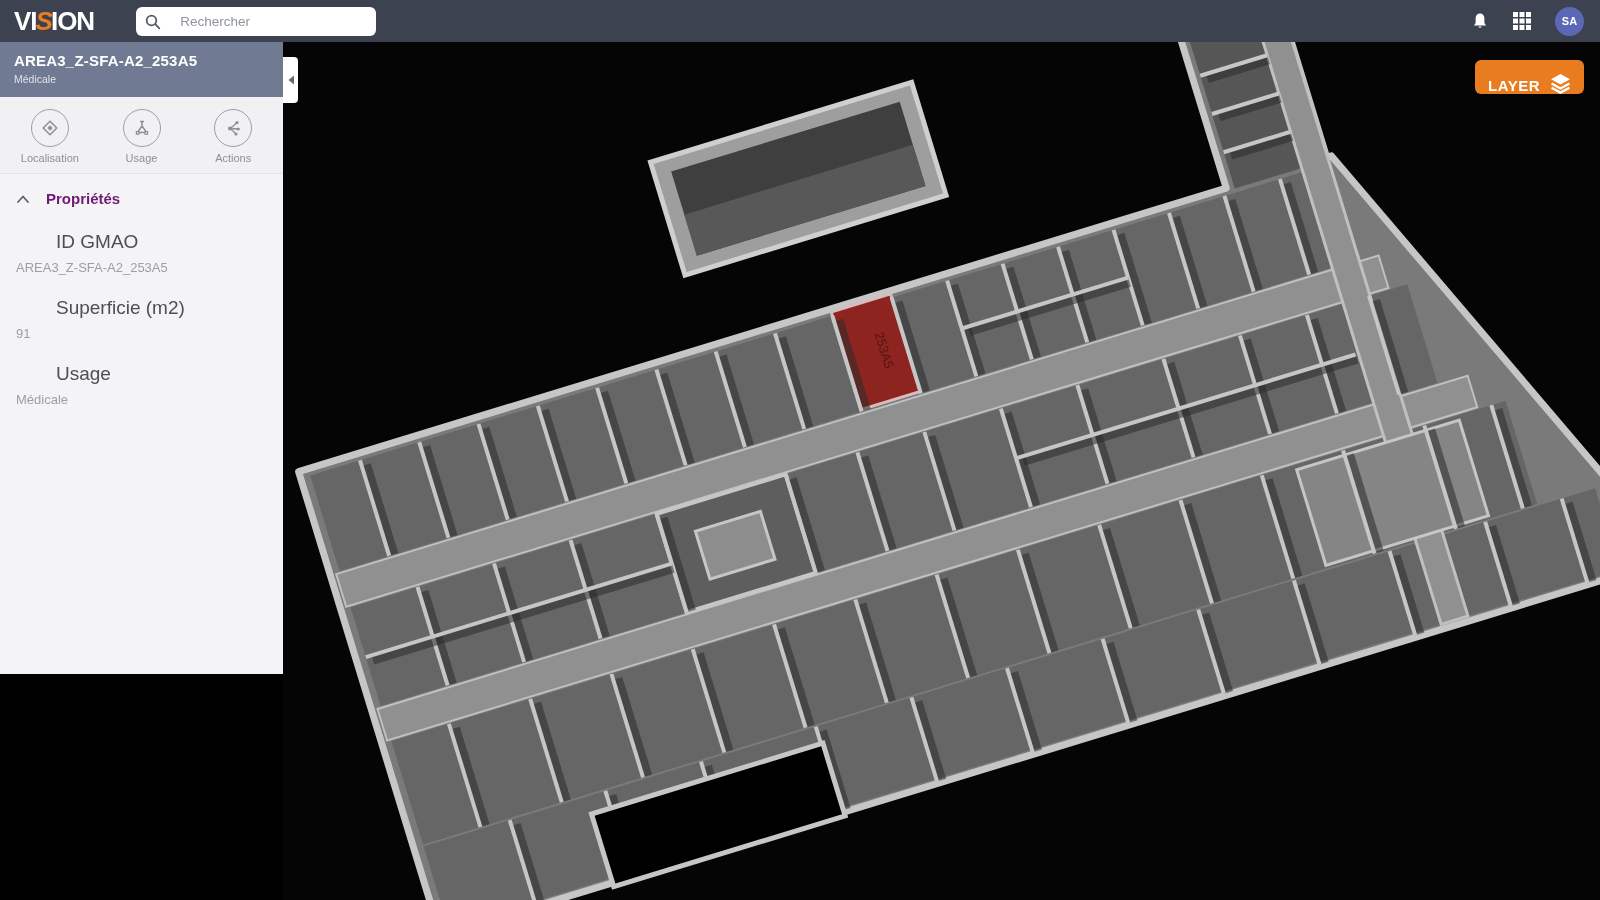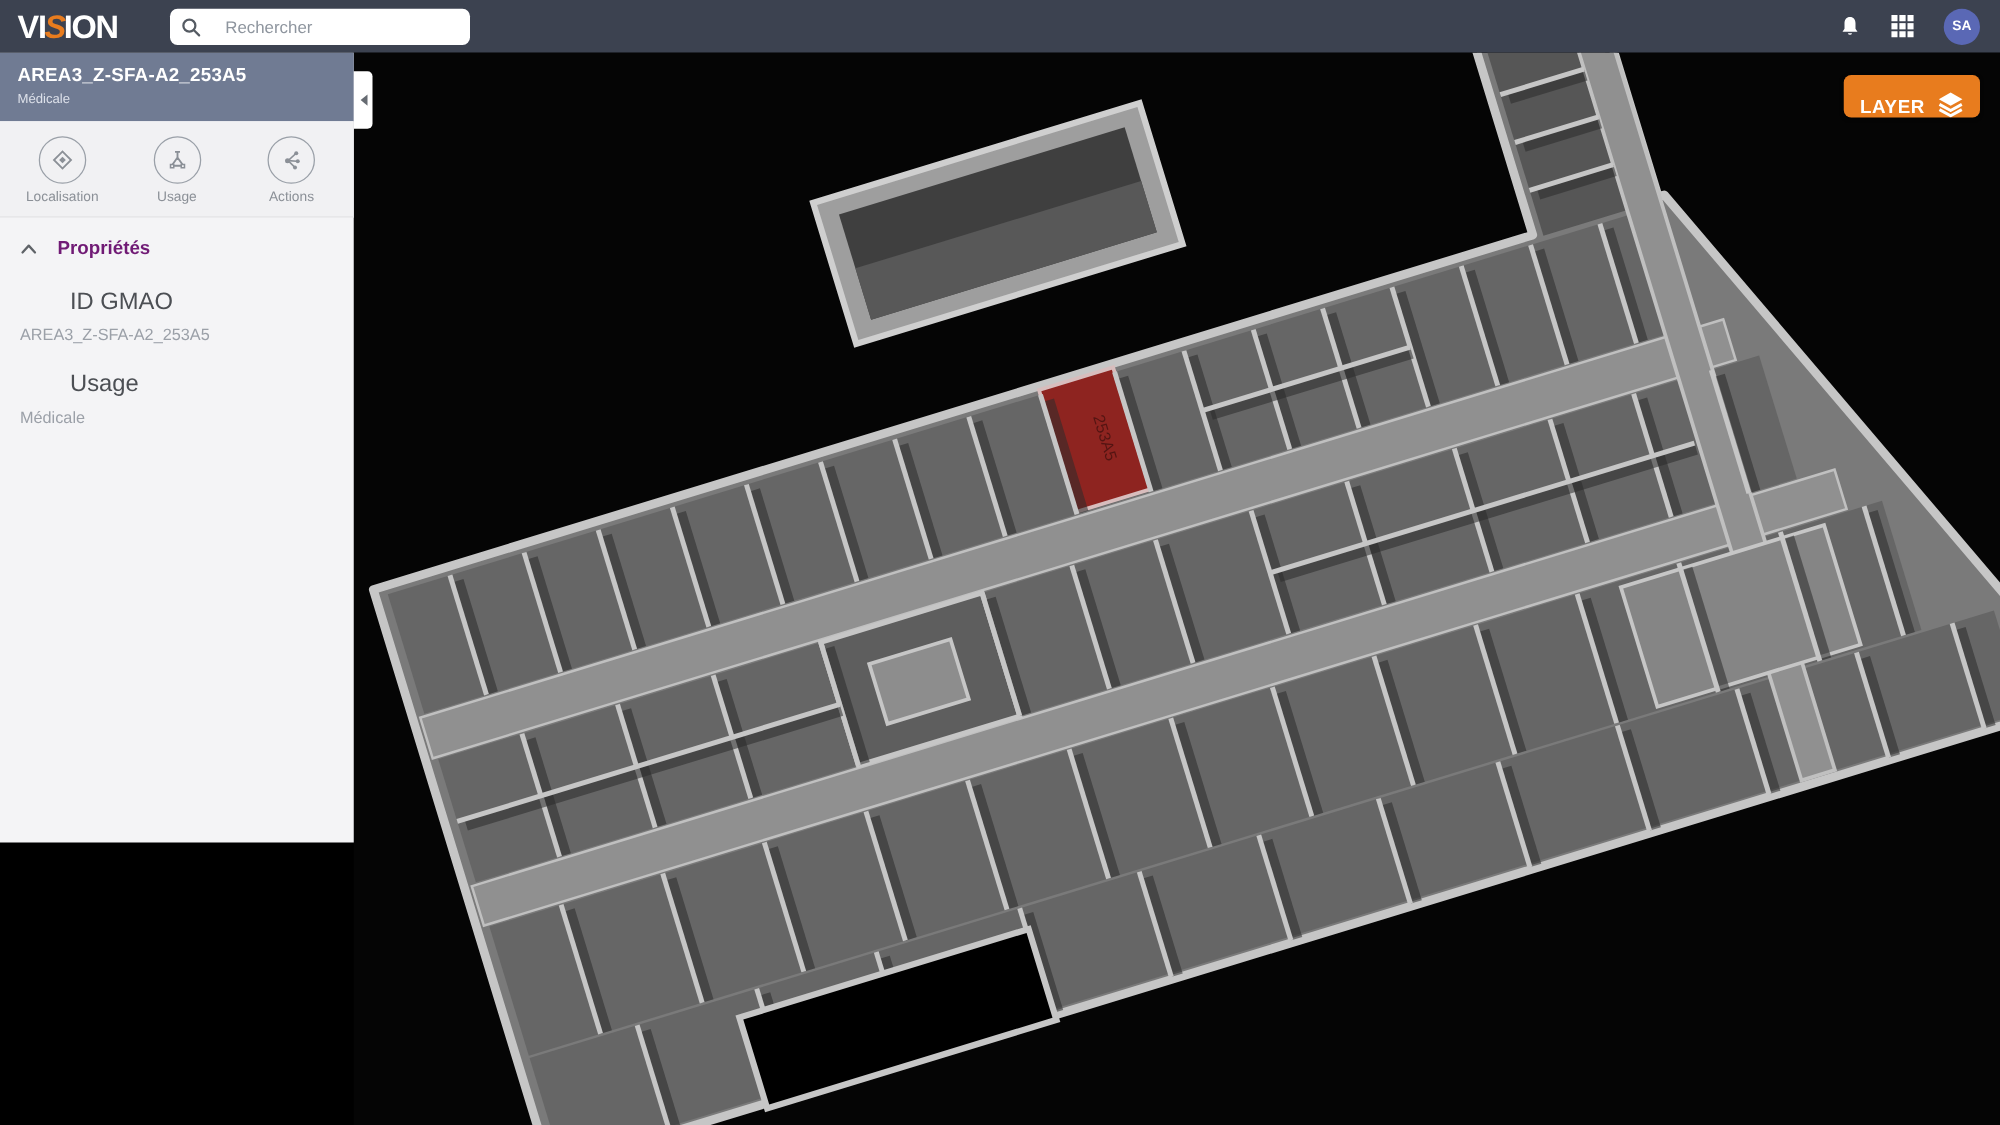--- a/index.html
+++ b/index.html
@@ -138,20 +138,24 @@
       <button class="props-head">
         <svg width="14" height="10" viewBox="0 0 14 10">
           <polyline points="2,8 7,2.5 12,8" fill="none" stroke="#5f6368" stroke-width="1.8" stroke-linecap="round" stroke-linejoin="round"></polyline>
         </svg>
         <span class="props-title">Propriétés</span>
       </button>
 
       <div class="prop-item">
         <div class="prop-label">ID GMAO</div>
         <div class="prop-value">AREA3_Z-SFA-A2_253A5</div>
+      </div>
+      <div class="prop-item">
+        <div class="prop-label">Superficie (m2)</div>
+        <div class="prop-value">91</div>
       </div>
       <div class="prop-item">
         <div class="prop-label">Usage</div>
         <div class="prop-value">Médicale</div>
       </div>
     </div>
   </aside>
 
   <button class="collapse-tab">
     <svg width="8" height="12" viewBox="0 0 8 12">

